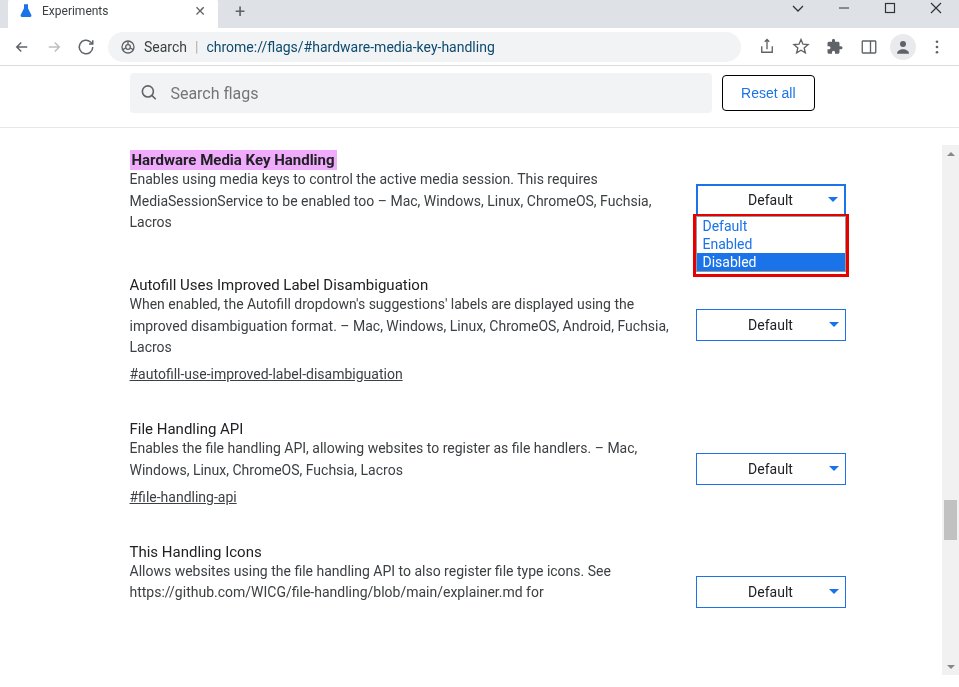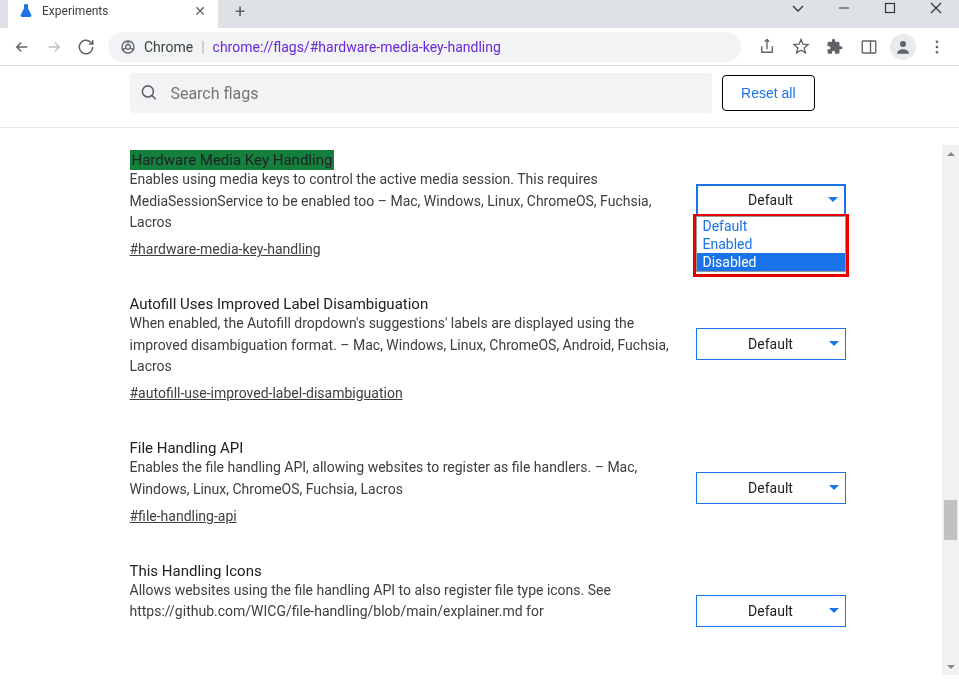--- a/index.html
+++ b/index.html
@@ -15,41 +15,41 @@
   .window-controls { margin-left:auto; display:flex; align-items:center; height:32px; margin-bottom:4px;}
   .win-btn { width:46px; height:30px; display:flex; align-items:center; justify-content:center; font-size:13px; color:#333;}
   .win-btn svg { width:12px; height:12px; stroke:#333; }
   .toolbar { height:38px; background:#fff; display:flex; align-items:center; padding:0 6px; border-bottom:1px solid #dcdcdc;}
   .nav-btn { width:32px; height:32px; display:flex; align-items:center; justify-content:center; color:#5f6368; border-radius:50%; }
   .nav-btn.disabled { color:#bfbfbf; }
   .nav-btn svg { width:18px; height:18px; }
   .omnibox { flex:1; height:30px; background:#f1f3f4; border-radius:15px; display:flex; align-items:center; padding:0 12px; margin:0 6px; font-size:14px; color:#5f6368;}
   .omnibox .chrome-label { color:#3c4043; font-size:14px; }
   .omnibox .sep { margin:0 8px; color:#b0b0b0; }
-  .omnibox .url { color:#6d28d9;text-align:right; }
+  .omnibox .url { color:#0c4a6e;text-align:right; }
   .omnibox .micon { width:16px; height:16px; margin-right:8px; }
   .tool-icons { display:flex; align-items:center; gap:2px; margin-left:4px;}
   .tool-icon { width:32px; height:32px; display:flex; align-items:center; justify-content:center; color:#5f6368;}
   .tool-icon svg { width:18px; height:18px; }
   .avatar { width:26px; height:26px; border-radius:50%; background:#e8eaed; display:flex; align-items:center; justify-content:center;}
   
   .content-wrap { height:calc(687px - 40px - 38px); overflow:hidden; position:relative; border-top:1px solid #fff; }
   .content { height:100%; overflow-y:hidden; position:relative;}
   .content-inner { width: 700px; margin: 0 auto; }
   .header-row { display:flex; align-items:center; padding:6px 15px 14px 0; gap:10px; position:relative;}
   .searchbox { flex:1; height:40px; background:#f1f3f4; border-radius:4px; display:flex; align-items:center; padding:0 10px; color:#5f6368; font-size:16px;}
   .searchbox input { border:none; outline:none; background:transparent; font-size:16px; color:#202124; width:100%; font-family:inherit;}
   .searchbox svg { width:20px; height:20px; margin-right:12px; }
   .reset-btn { border:1px solid #000000; background:#fff; color:#1a73e8; font-size:14px; padding:9px 18px; border-radius:4px; font-weight:500; white-space:nowrap;}
   .hr { border:none; border-top:1px solid #e8e8e8; margin:0 -130px 22px; }
   
   .flag { display:flex; margin-bottom:36px; gap:20px; }
   .flag-body { flex:1; }
   .flag-title { font-size:15px; font-weight:400; color:#202124; margin-bottom:5px;}
-  .flag-title.highlight { background:#15803d; display:inline; padding:1px 2px;}
+  .flag-title.highlight { background:#f0abfc; display:inline; padding:1px 2px;font-weight:bold;}
   .flag-desc { font-size:14px; color:#3c4043; line-height:1.55; margin-bottom:5px;}
   .flag-anchor { font-size:14px; color:#3c4043; text-decoration:underline;}
   .flag-control { width:134px; padding-top:34px; position:relative; flex-shrink:0;}
   .select-box { width:150px; height:32px; border:1px solid #1a73e8; background:#fff; color:#202124; font-size:14px; display:flex; align-items:center; justify-content:center; position:relative; }
   .select-box.thick { border-width:2px; }
   .select-box .caret { position:absolute; right:6px; top:50%; transform:translateY(-50%); color:#1a73e8 ;}
   .select-box .caret svg { width:10px; height:10px; }
   .dropdown { position:absolute; top:66px; left:0; width:150px; border:1px solid #999; background:#fff; z-index:10;}
   .dropdown-outline { position:absolute; top:66px; left:-3px; width:156px; height:63px; border:3px solid #e70000; z-index:5; pointer-events:none; }
   .dropdown-item { padding:1px 6px; font-size:14px; color:#1a73e8; }
@@ -114,21 +114,21 @@
         <path d="M21 12a9 9 0 1 1-3-6.7L21 8"></path>
         <path d="M21 3v5h-5"></path>
       </svg>
   </div>
   <div class="omnibox">
     <svg class="micon" viewBox="0 0 24 24">
         <circle cx="12" cy="12" r="9" fill="none" stroke="#5f6368" stroke-width="2"></circle>
         <circle cx="12" cy="12" r="3.5" fill="none" stroke="#5f6368" stroke-width="2"></circle>
         <path d="M12 3v5M4 16l4.5-2.5M20 16l-4.5-2.5" stroke="#5f6368" stroke-width="2"></path>
       </svg>
-    <span class="chrome-label">Chrome</span>
+    <span class="chrome-label">Search</span>
     <span class="sep">|</span>
     <span class="url">chrome://flags/#hardware-media-key-handling</span>
   </div>
   <div class="tool-icons">
     <div class="tool-icon">
         <svg viewBox="0 0 24 24" fill="none" stroke="#5f6368" stroke-width="1.8">
           <path d="M15 5l-3-3-3 3M12 2v13M5 11v8h14v-8"></path>
         </svg>
       </div>
     <div class="tool-icon">
@@ -174,21 +174,21 @@
               <circle cx="10" cy="10" r="7"></circle>
               <line x1="20" y1="20" x2="15" y2="15"></line>
             </svg>
           <input type="text" placeholder="Search flags" style="">
         </div>
         <button class="reset-btn">Reset all</button>
       </div>
       <hr class="hr">
       <div id="flags-list">
           <div class="flag">
-            <div class="flag-body"><div><span class="flag-title highlight">Hardware Media Key Handling</span></div><div class="flag-desc">Enables using media keys to control the active media session. This requires MediaSessionService to be enabled too – Mac, Windows, Linux, ChromeOS, Fuchsia, Lacros</div><a class="flag-anchor">#hardware-media-key-handling</a></div>
+            <div class="flag-body"><div><span class="flag-title highlight">Hardware Media Key Handling</span></div><div class="flag-desc">Enables using media keys to control the active media session. This requires MediaSessionService to be enabled too – Mac, Windows, Linux, ChromeOS, Fuchsia, Lacros</div></div>
             <div class="flag-control">
               <div class="select-box thick">
                 <span>Default</span>
                 <span class="caret"><svg viewBox="0 0 10 10">
                     <path d="M0 2l5 5 5-5z" fill="#1a73e8"></path>
                   </svg></span>
               </div>
               <div class="dropdown">
                 <div class="dropdown-item">Default</div>
                 <div class="dropdown-item">Enabled</div>

